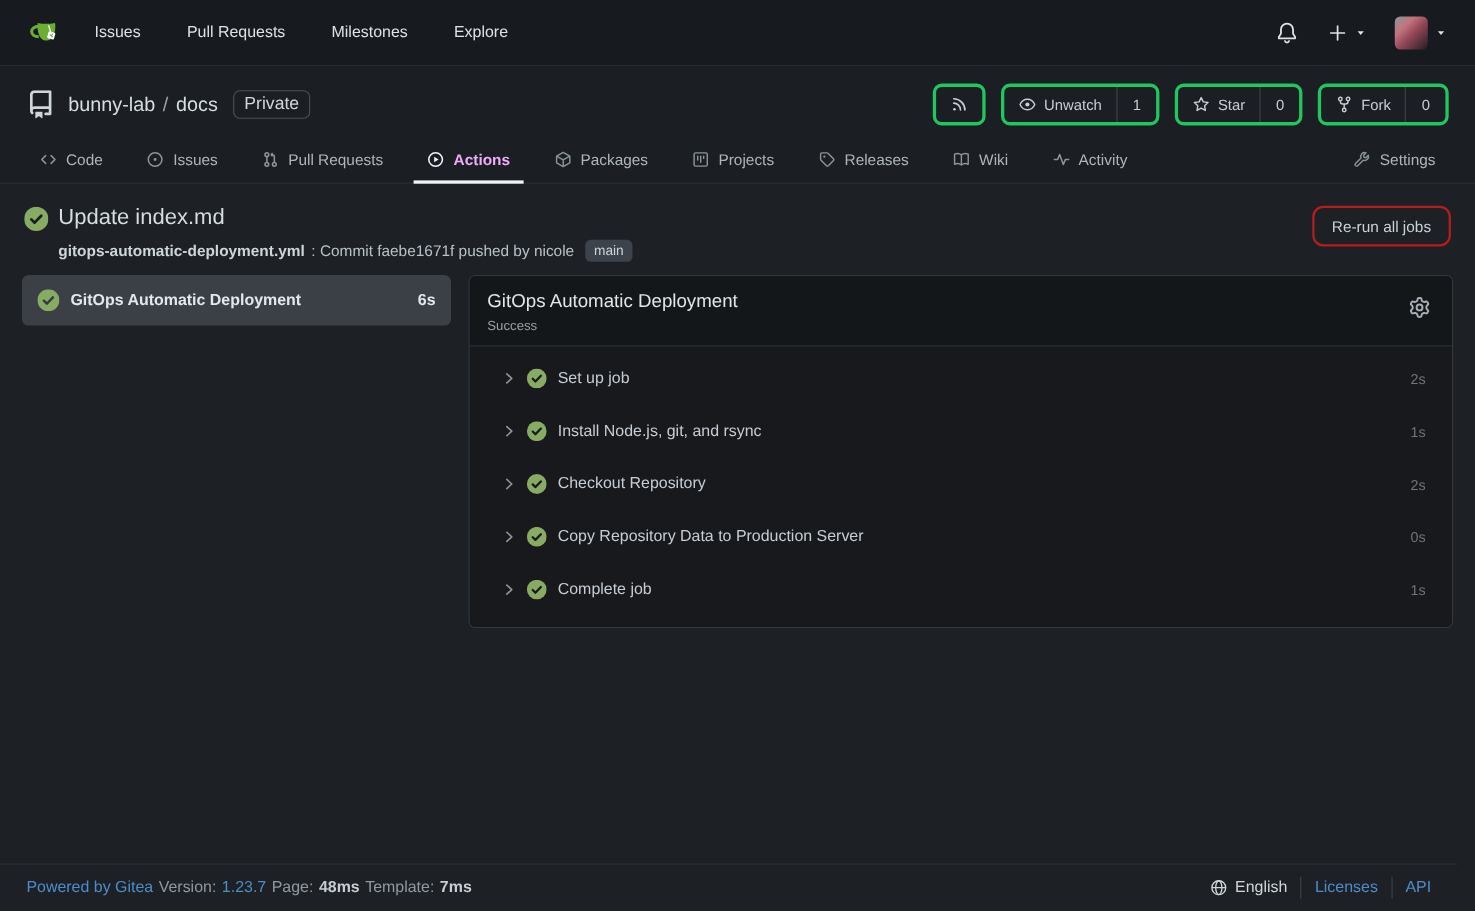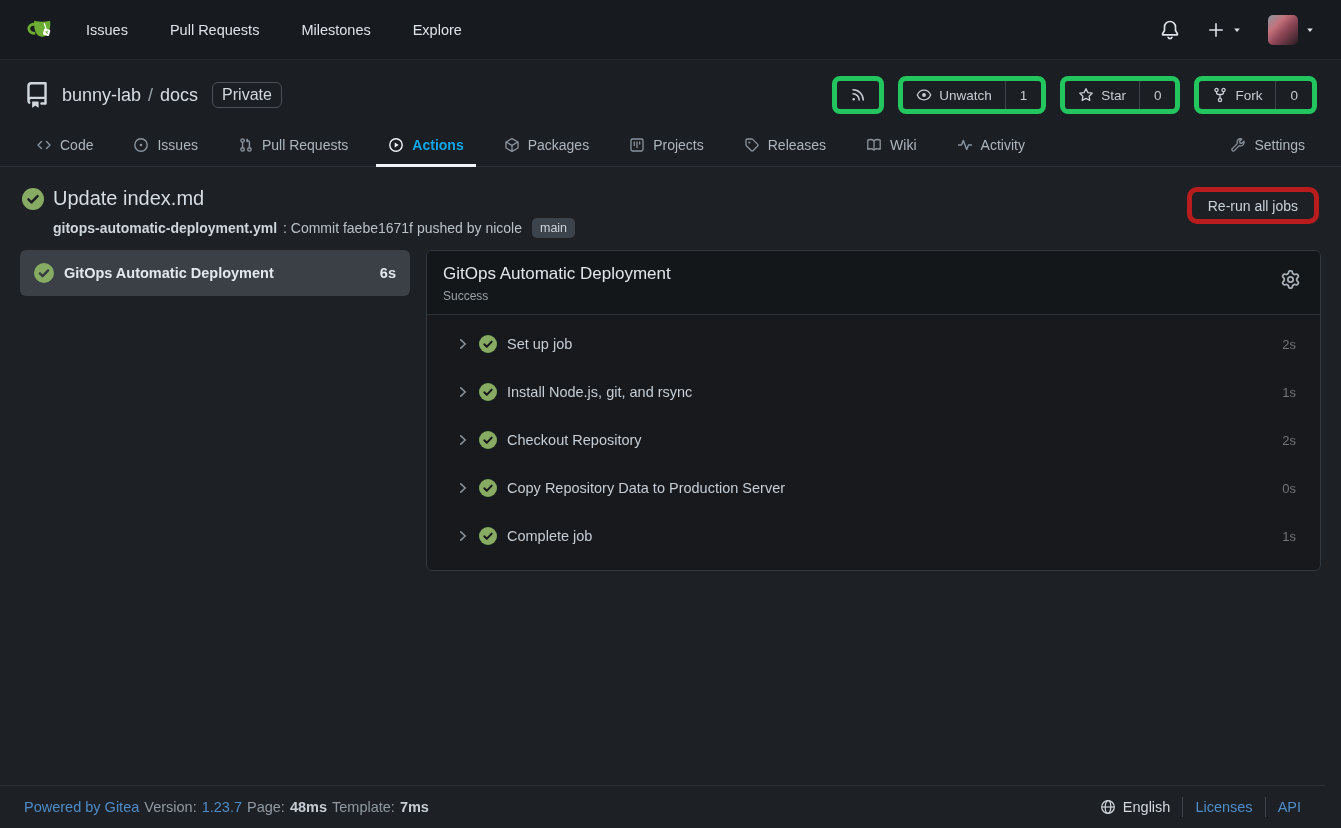--- a/index.html
+++ b/index.html
@@ -35,55 +35,55 @@
   .repo-name { font-size:18px; color:#d6dde3; display:flex; gap:7px; align-items:baseline; }
   .repo-name .owner { cursor:pointer; }
   .repo-name .slash { color:#9aa3ab; }
   .repo-name .name { font-weight:normal; cursor:pointer; }
   .visibility-badge {
     margin-left:14px; font-size:16px; color:#d0d7dd;
     border:1px solid #4a5158; border-radius:6px; padding:3px 9px;
   }
   .repo-actions { margin-left:auto; display:flex; gap:14px; }
   .btn-group {
-    display:flex; align-items:stretch; border:5px solid #22c55e; border-radius:8px;
+    display:flex; align-items:stretch; border:3px solid #22c55e; border-radius:8px;
     overflow:hidden; height:38px; font-size:13.5px; color:#c7cdd3;
   }
   .btn-seg { display:flex; align-items:center; gap:7px; padding:0 13px; cursor:pointer; }
   .btn-seg + .btn-seg { border-left:1px solid #3d444b; }
   .btn-count { padding:0 14px; }
 
   
   .repo-tabs { display:flex; align-items:center; gap:16px; margin-top:8px; height:42px; }
   .tab {
     position:relative; display:flex; align-items:center; gap:8px; height:42px;
     padding:0 12px; color:#adb5bd; font-size:14px; cursor:pointer;
   }
   .tab .t-icon { color:#8b949d; }
-  .tab.active { color:#0ea5e9; font-weight:bold; }
+  .tab.active { color:#f0abfc; font-weight:bold; }
   .tab.active .t-icon { color:#f2f5f7; }
   .tab.active::after {
     content:""; position:absolute; left:0; right:0; bottom:-1px; height:3px; background:#f2f5f7;
   }
   .tab-settings { margin-left:auto; }
 
   
   .run-header { padding:20px 22px 0 22px; display:flex; }
   .run-header-left { display:flex; flex-direction:column; gap:8px; }
   .run-title-row { display:flex; align-items:center; gap:9px;text-align:right; }
   .run-title { font-size:20px; color:#d5dce2; }
   .run-sub-row { display:flex; align-items:center; gap:6px; margin-left:31px; font-size:14px; color:#b9c1c8; }
   .workflow-file { font-weight:bold; color:#ced5db; }
   .branch-badge {
     background:#3c434a; color:#ccd3d9; font-size:12.5px;
     border-radius:5px; padding:3px 8px; margin-left:4px; cursor:pointer;
   }
   .rerun-btn {
     margin-left:auto; align-self:flex-start; height:37px; padding:0 16px;
-    border:5px solid #b91c1c; border-radius:10px; background:transparent;
+    border:2px solid #b91c1c; border-radius:10px; background:transparent;
     color:#c9d1d9; font-size:14px; font-family:inherit; cursor:pointer;
   }
 
   
   .run-main { display:flex; gap:16px; padding:12px 20px 0 20px; align-items:flex-start; }
   .job-list { width:390px; flex:none; }
   .job-item {
     display:flex; align-items:center; gap:10px; height:46px;
     background:#3a4046; border-radius:6px; padding:0 14px; cursor:pointer;
   }

